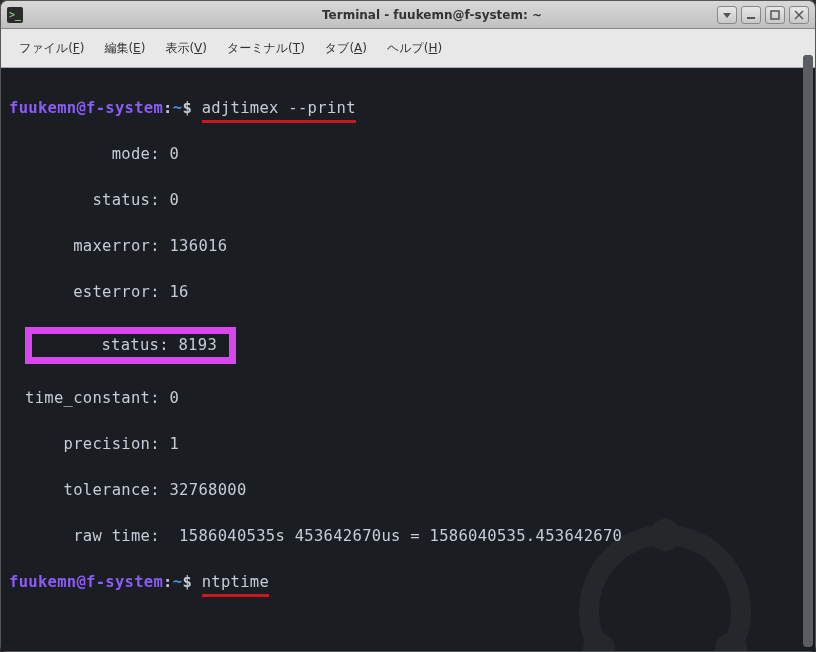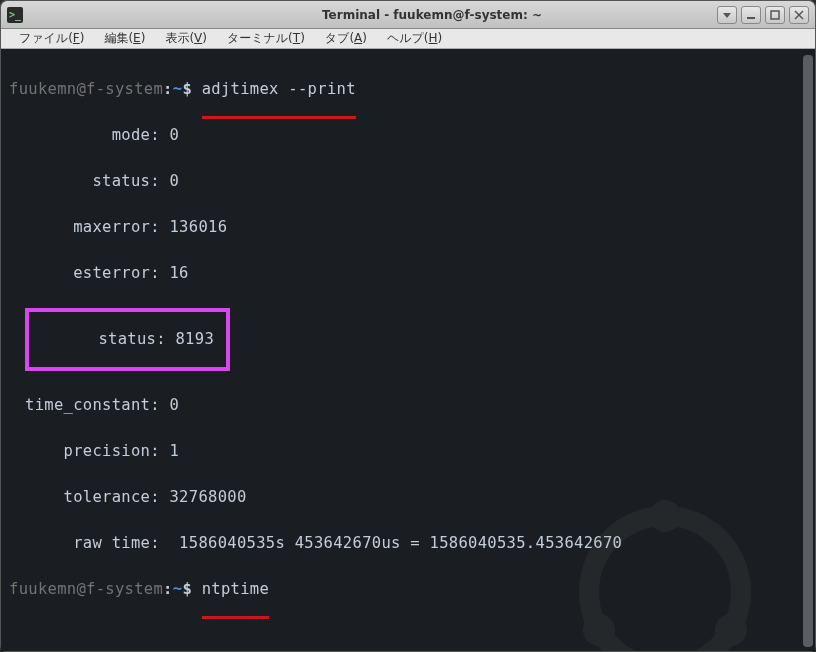--- a/index.html
+++ b/index.html
@@ -66,21 +66,21 @@
     border-radius: 3px;
     display: flex;
     align-items: center;
     justify-content: center;
     font-size: 11px;
     color: #444;
     cursor: pointer;
   }
   .win-btn svg { width: 10px; height: 10px; }
   .menubar {
-    height: 20px;
+    height: 39px;
     background: #e8e8e8;
     border-bottom: 1px solid #aaa;
     display: flex;
     align-items: center;
     padding: 0 8px;
     font-family: "DejaVu Sans", sans-serif;
     font-size: 12px;
     color: #333;
   }
   .menu-item {
@@ -108,32 +108,32 @@
     bottom: 4px;
     background: #2a2d31;
     border-radius: 4px;
   }
   .scrollbar-thumb {
     width: 100%;
     height: 100%;
     background: #5a5d61;
     border-radius: 4px;
   }
-  .prompt-user { color: #737373; font-weight: normal; margin-top: 22px; }
+  .prompt-user { color: #8b5cf6; font-weight: bold; margin-top: 22px; }
   .prompt-path { color: #4a90d9; font-weight: bold; }
   .prompt-sep { color: #c5cdd9; font-weight: bold; }
   .cmd { color: #c5cdd9; }
   .output { color: #c5cdd9; margin-left: 16px; }
   .red-underline {
     border-bottom: 3px solid #cc1818;
-    padding-bottom: 18px;
+    padding-bottom: 3px;
   }
   .red-box {
-    border: 4px solid #d946ef;
-    padding: 16px 2px;
+    border: 7px solid #d946ef;
+    padding: 0 2px;
     display: inline-block;
   }
   .line { display: block; }
   .ubuntu-watermark {
     position: absolute;
     right: 50px;
     top: 420px;
     opacity: 0.10;
     pointer-events: none;
   }

